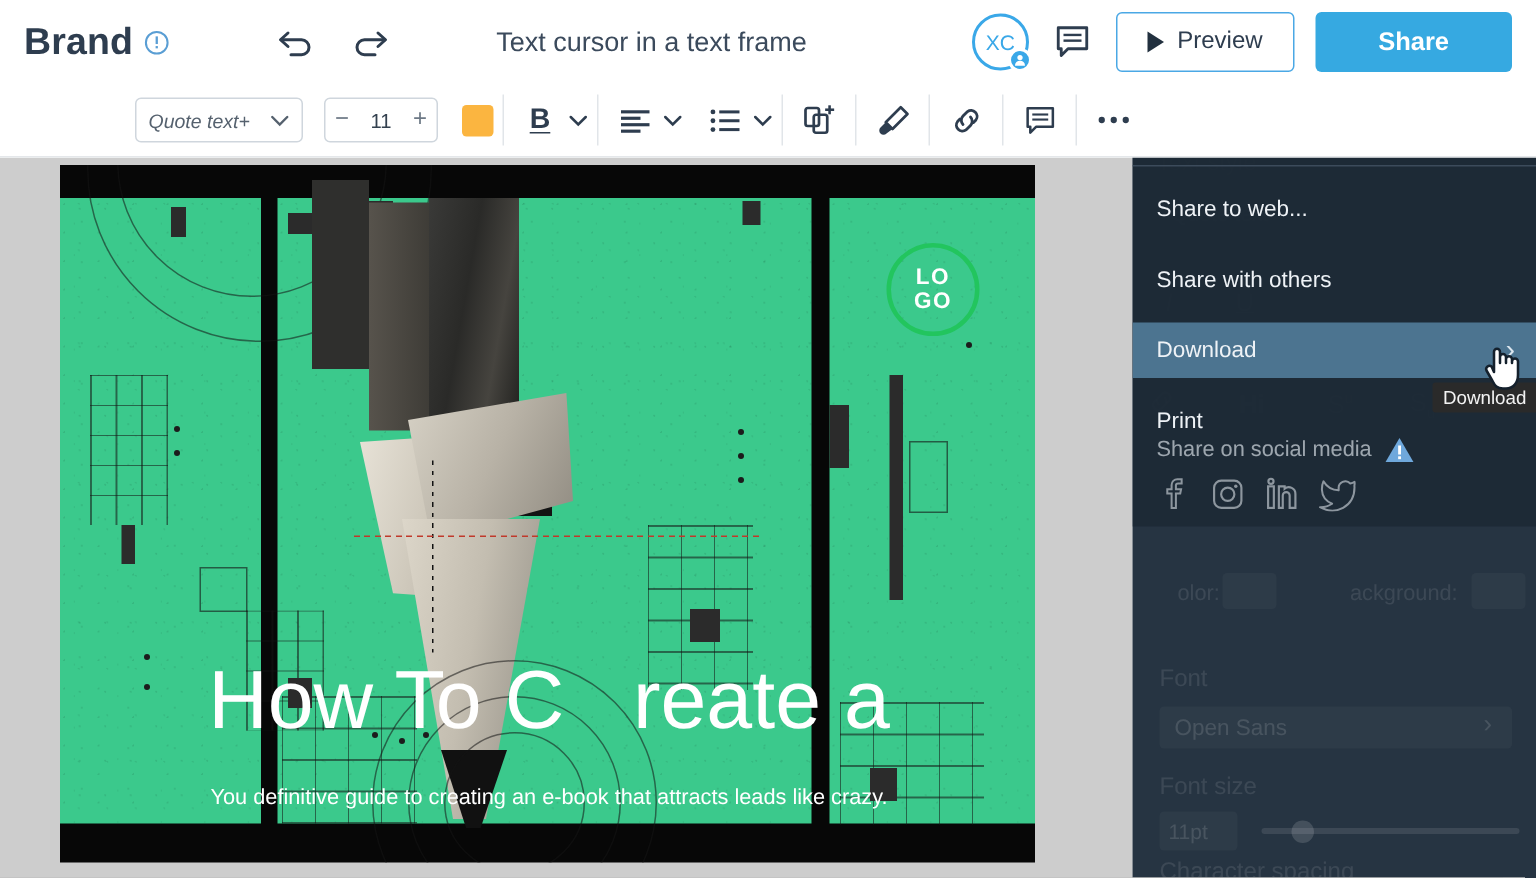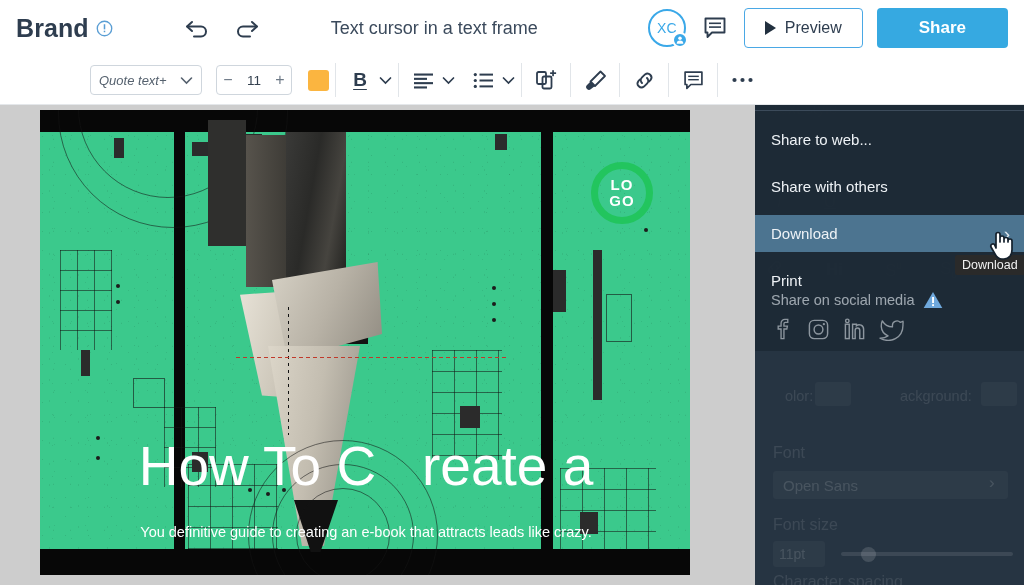--- a/index.html
+++ b/index.html
@@ -191,21 +191,21 @@
     clip-path: polygon(0% 0%, 100% 0%, 60% 100%, 38% 100%);
   }
   .pencil-dark-blk {
     position: absolute; left: 254px; top: 186px; width: 74px; height: 48px;
     background: #131313;
   }
 
   
   .logo-mark {
     position: absolute; left: 551px; top: 52px; width: 62px; height: 62px;
-    border: 7px solid #22c55e; border-radius: 50%;
+    border: 3px solid #22c55e; border-radius: 50%;
     display: flex; flex-direction: column; align-items: center; justify-content: center;
     color: #fff; font-weight: bold; font-size: 15px; line-height: 16px;
     letter-spacing: 1px;
   }
 
   
   .title-frame {
     position: absolute; left: 46px; top: 196px; width: 560px; height: 130px;
     color: #fff;
     font-size: 55px; line-height: 64px;

